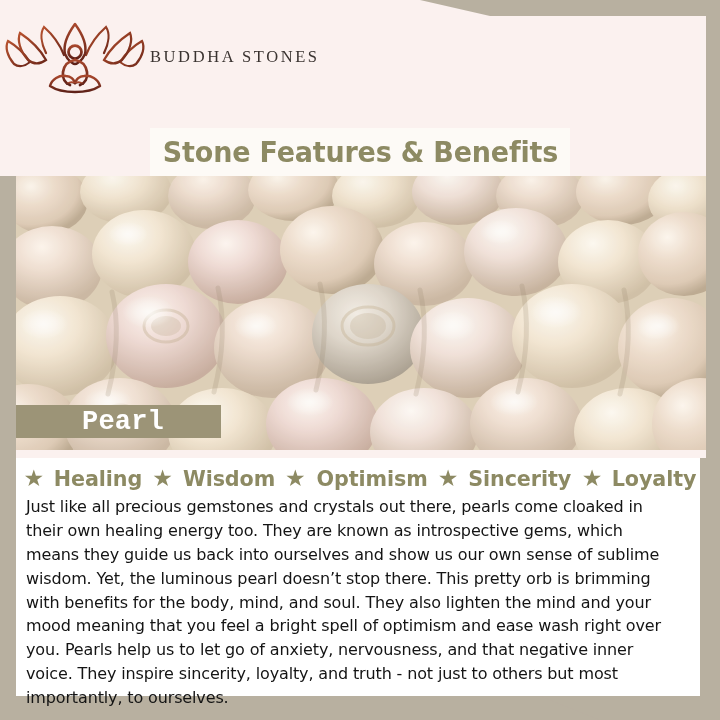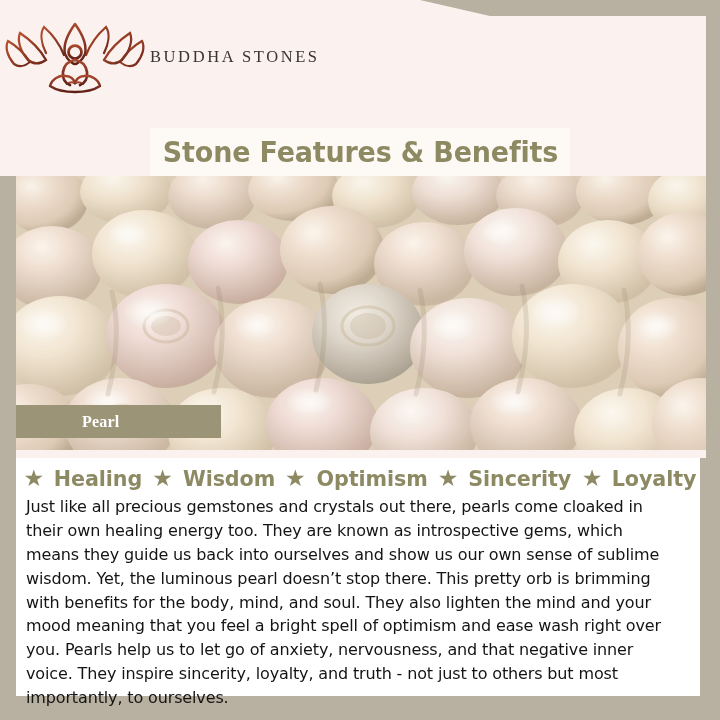--- a/index.html
+++ b/index.html
@@ -88,23 +88,23 @@
   .photo svg{display:block;width:690px;height:274px;}
 
   
   .stone-label{
     position:absolute;left:16px;top:405px;width:205px;height:33px;
     background:#9c9477;
     display:flex;align-items:center;
     z-index:5;
   }
   .stone-label-text{
-    color:#ffffff;font-weight:700;font-size:16px;
+    color:#ffffff;font-weight:700;font-size:27px;
     margin-left:66px;
-    font-family:Liberation Serif, serif;
+    font-family:Liberation Mono, monospace;
     letter-spacing:0.2px;
   }
 
   
   .pink-strip{
     position:absolute;left:16px;top:450px;width:690px;height:8px;
     background:#fbf1ef;
   }
 
   

